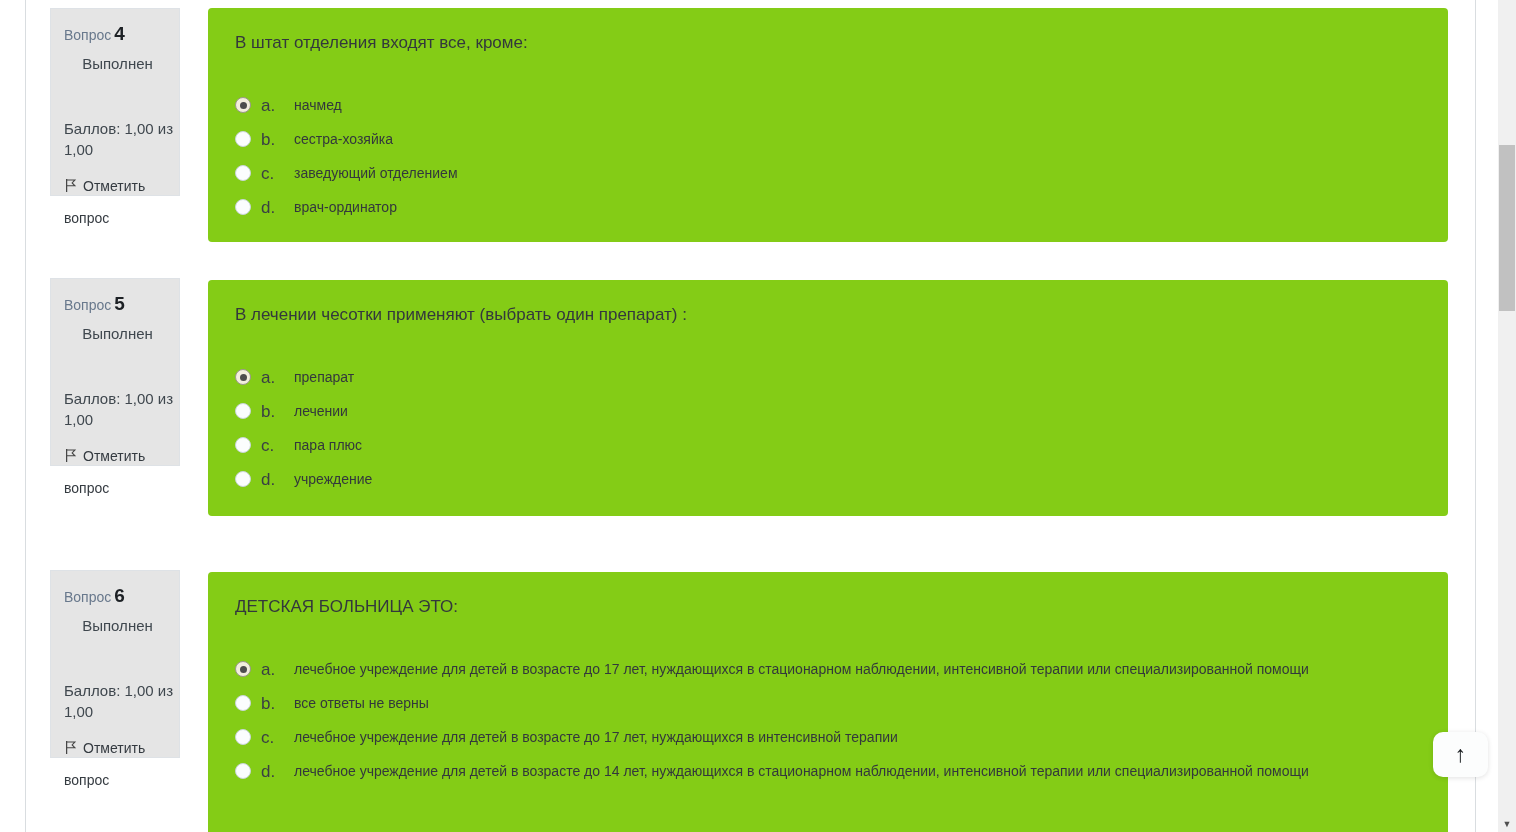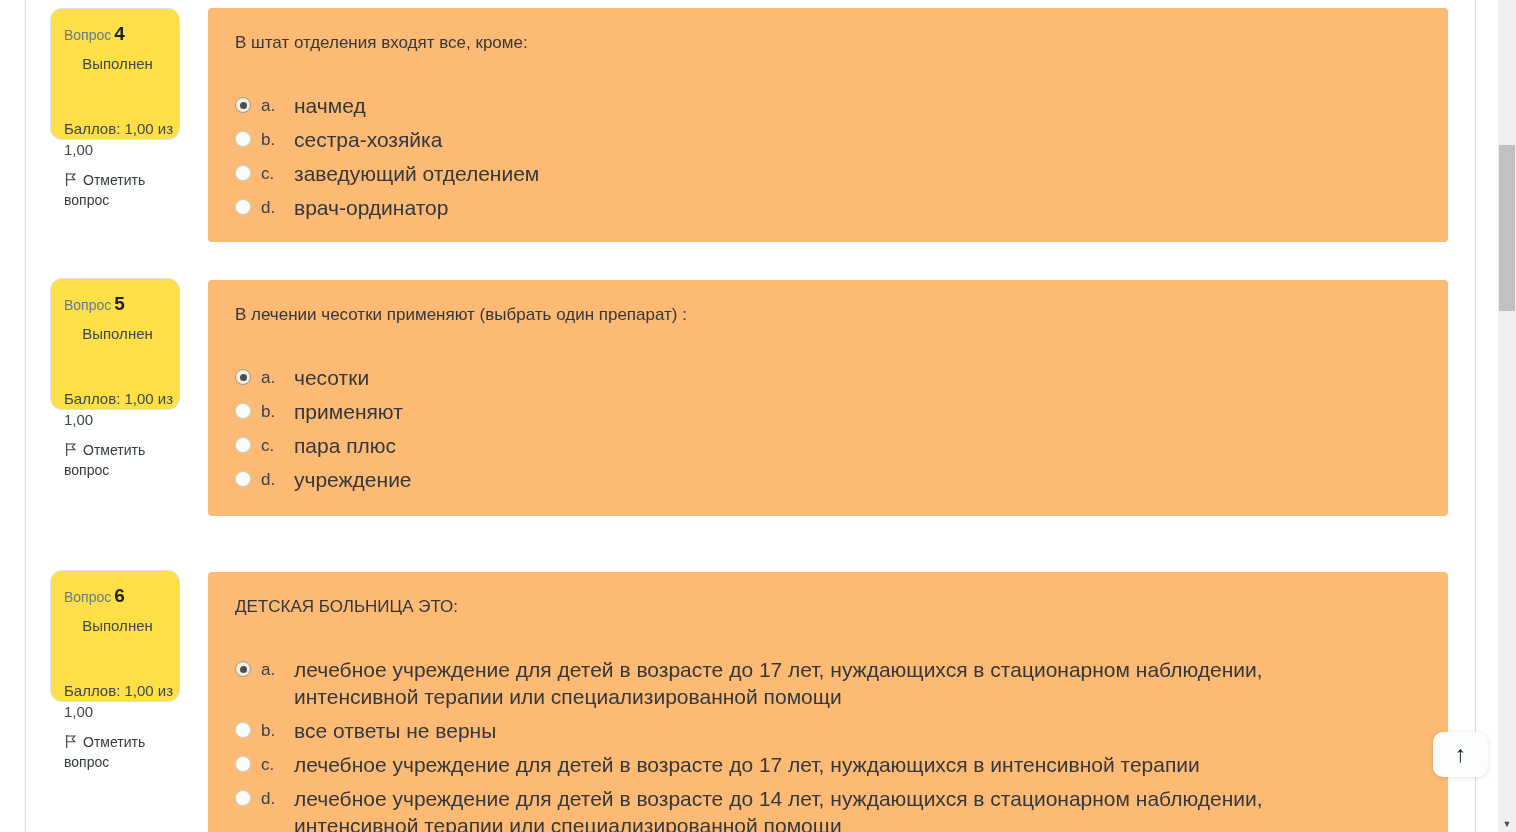--- a/index.html
+++ b/index.html
@@ -10,55 +10,55 @@
     color:#343a40;
   }
   .v-line{position:absolute;top:0;bottom:0;width:1px;background:#d9dde0;}
   .v-line.left{left:25px;}
   .v-line.right{left:1475px;}
 
   .q-row{position:absolute;left:0;width:1516px;}
 
   
   .info-card{
-    position:absolute;left:50px;width:130px;height:132px;
+    position:absolute;left:50px;width:130px;height:188px;
     box-sizing:border-box;
-    background:#fde047;border:1px solid #dee2e6;border-radius:12px;
+    background:#e5e5e5;border:1px solid #dee2e6;border-radius:0;
     padding:14px 8px 12px 13px;
     font-size:15px;line-height:21px;color:#3f474e;
   }
   .q-head{margin-bottom:7px;}
   .q-label{font-size:14px;color:#68788c;}
   .q-num{font-size:19px;font-weight:bold;color:#1d2125;margin-left:3px;}
   .q-status{margin-bottom:11px;text-align:center;}
   .q-grade{margin-bottom:11px;width:112px;margin-top:44px;}
-  .q-flag{font-size:14px;color:#343a40;cursor:pointer;width:112px;line-height:18px;}
+  .q-flag{font-size:14px;color:#343a40;cursor:pointer;width:112px;line-height:30px;}
   .flag-ic{display:inline-block;vertical-align:-2px;margin-right:5px;}
 
   
   .q-block{
     position:absolute;left:208px;width:1240px;box-sizing:border-box;
-    background:#fdba74;border-radius:4px;
+    background:#84cc16;border-radius:4px;
     padding:21px 27px;
   }
   .q-text{font-size:17px;line-height:27px;color:#33383c;}
   .options{margin-top:36px;}
   .opt{display:flex;align-items:flex-start;margin-bottom:7px;cursor:pointer;}
   .radio{
     flex:0 0 16px;width:16px;height:16px;border-radius:50%;
     background:#fbfdfd;border:1px solid #c9d5d9;
     margin-top:5px;box-sizing:border-box;position:relative;
   }
   .radio.checked{background:#f2eedd;border:1px solid #9a968b;}
   .radio.checked::after{
     content:'';position:absolute;left:3.5px;top:3.5px;width:7px;height:7px;
     border-radius:50%;background:#4d4d4d;
   }
   .letter{width:33px;flex:0 0 33px;margin-left:10px;font-size:17px;line-height:27px;color:#3a4044;}
-  .opt-text{font-size:21px;line-height:27px;color:#33383c;max-width:1095px;}
+  .opt-text{font-size:14px;line-height:27px;color:#33383c;max-width:1095px;}
 
   
   .back-top{
     position:absolute;left:1433px;top:732px;width:55px;height:45px;
     background:#fcfdfd;border:none;border-radius:10px;
     box-shadow:0 1px 5px rgba(0,0,0,0.12);
     display:flex;align-items:center;justify-content:center;cursor:pointer;
   }
   .back-top .arrow{font-size:23px;font-weight:bold;color:#15191c;line-height:1;}
 
@@ -134,26 +134,26 @@
             <path d="M3 2.2 h9.5 l-3.2 3.3 3.2 3.3 h-9.5" fill="none" stroke="#444" stroke-width="1.2"></path>
           </svg></span><span>Отметить вопрос</span>
     </div>
   </aside>
   <div class="q-block" style="top:2px;height:236px;">
     <div class="q-text">В лечении чесотки применяют (выбрать один препарат) :</div>
     <div class="options">
       <div class="opt">
         <span class="radio checked"></span>
         <span class="letter">a.</span>
-        <span class="opt-text">чесотки</span>
+        <span class="opt-text">препарат</span>
       </div>
       <div class="opt">
         <span class="radio"></span>
         <span class="letter">b.</span>
-        <span class="opt-text">применяют</span>
+        <span class="opt-text">лечении</span>
       </div>
       <div class="opt">
         <span class="radio"></span>
         <span class="letter">c.</span>
         <span class="opt-text">пара плюс</span>
       </div>
       <div class="opt">
         <span class="radio"></span>
         <span class="letter">d.</span>
         <span class="opt-text">учреждение</span>

